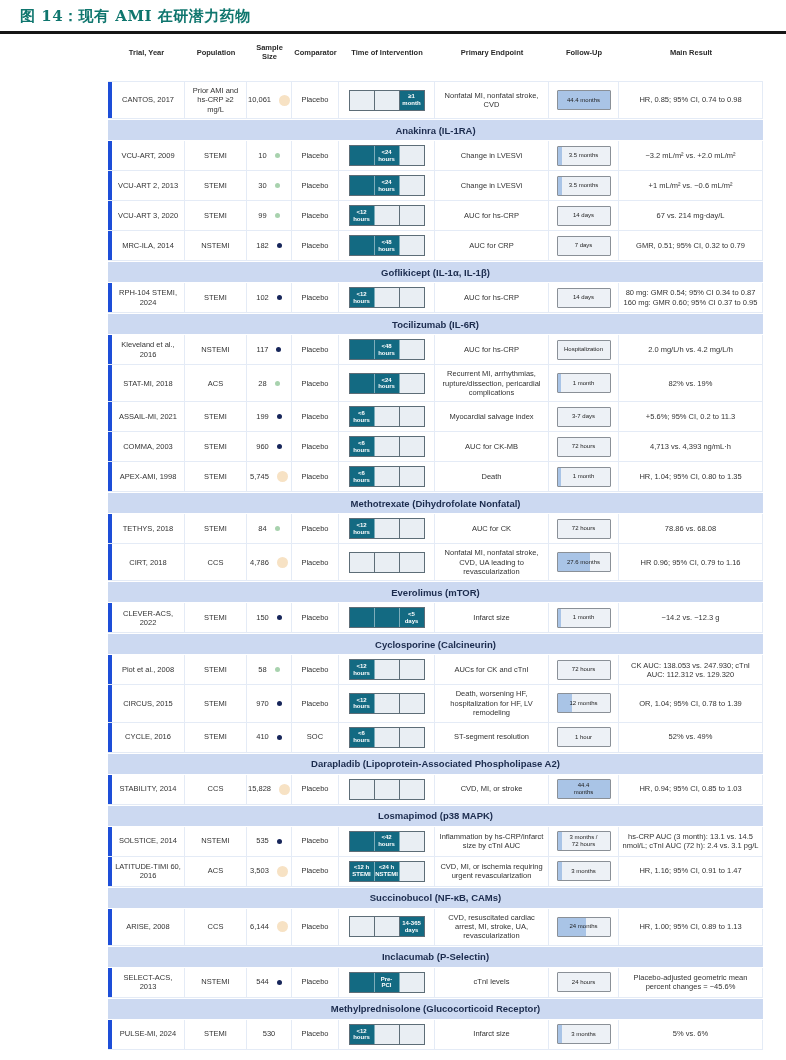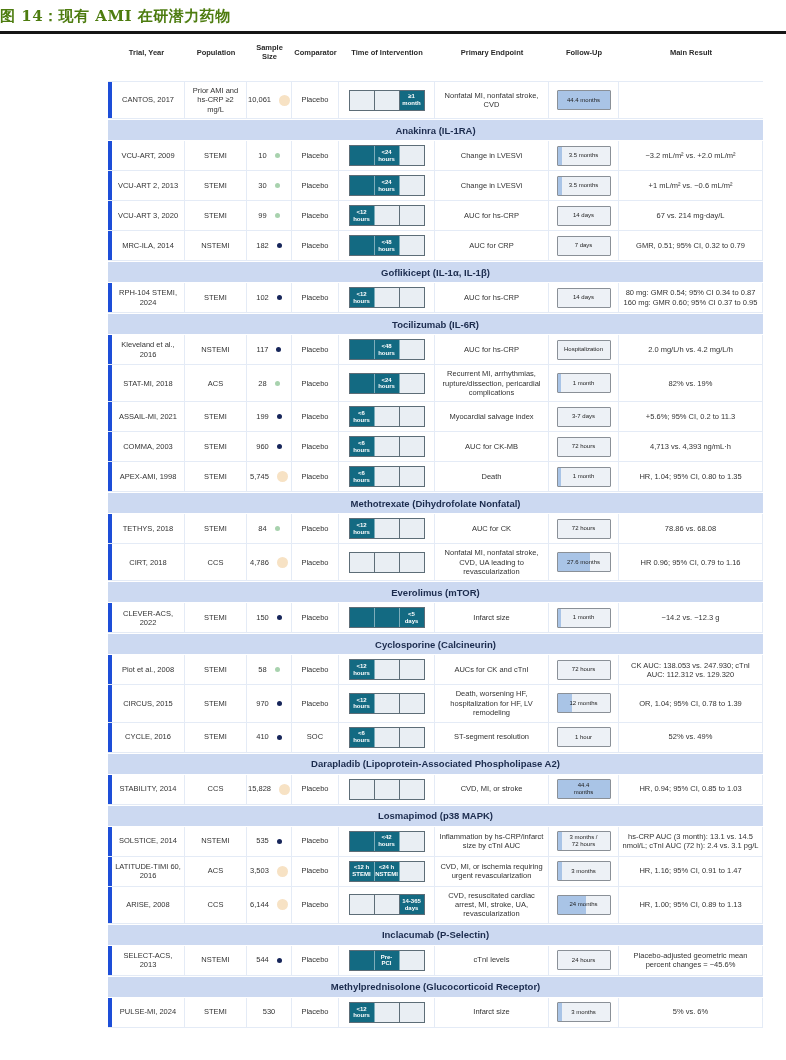--- a/index.html
+++ b/index.html
@@ -1,17 +1,17 @@
 <!DOCTYPE html>
 <html style="--teal: #136a82; --band-bg: #ccd9f1; --band-text: #1b2b4d; --followup-fill: #a9c4e6; --dot-green: #a8d2ae; --dot-navy: #17265a; --dot-cream: #f7e2c4;"><head>
 <meta charset="utf-8">
 <style>
   html,body{margin:0;padding:0;background:#fff;}
   body{width:786px;height:1060px;position:relative;font-family:"Liberation Sans",sans-serif;-webkit-font-smoothing:antialiased;overflow:hidden;}
-  .title{font-family:"DejaVu Serif","Liberation Serif",serif;font-weight:bold;color:#4d7c0f;font-size:15px;padding:7px 0 5px 0;letter-spacing:.5px;}
+  .title{font-family:"DejaVu Serif","Liberation Serif",serif;font-weight:bold;color:#0f766e;font-size:15px;padding:7px 0 5px 20px;letter-spacing:.5px;}
   .rule{height:3px;background:#161616;width:100%;}
   .tablewrap{margin:5px 0 0 108px;width:655px;}
   .thead{display:grid;grid-template-columns:77px 62px 45px 47px 96px 114px 70px 144px;align-items:center;min-height:24px;padding:2px 0 16px 0;}
   .hcell{font-size:7.5px;font-weight:bold;color:#2a2a2a;text-align:center;line-height:1.15;padding:0 2px;}
   .band{background:var(--band-bg,#ccd9f1);color:var(--band-text,#1b2b4d);font-weight:bold;font-size:9.5px;text-align:center;padding:4.5px 0;margin:1px 0;}
   .row{display:grid;grid-template-columns:77px 62px 45px 47px 96px 114px 70px 144px;align-items:stretch;border-bottom:1px solid #e4ebf6;}
   .row:first-of-type{border-top:1px solid #e4ebf6;}
   .c{border-right:1px solid #e4ebf6;display:flex;align-items:center;justify-content:center;font-size:7.5px;color:#333;text-align:center;line-height:1.25;padding:4px 3px;min-height:26px;box-sizing:border-box;}
   .c:first-child{border-left:4px solid #1d4ed8;}
   .pre{white-space:pre-line;}
@@ -62,20 +62,21 @@
               <div class="bar-cell teal">≥1 month</div>
             </div>
           </div>
           <div class="c pre">Nonfatal MI, nonfatal stroke, CVD</div>
           <div class="c">
             <div class="badge">
               <div class="badge-fill" style="width: 100%;"></div>
               <div class="badge-label">44.4 months</div>
             </div>
           </div>
+          <div class="c pre">HR, 0.85; 95% CI, 0.74 to 0.98</div>
         </div>
         <div class="band">Anakinra (IL-1RA)</div>
         <div class="row">
           <div class="c">VCU-ART, 2009</div>
           <div class="c">STEMI</div>
           <div class="c ncell">
             <span>10</span>
             <span class="dot dot-green"></span>
           </div>
           <div class="c">Placebo</div>
@@ -548,20 +549,21 @@
           </div>
           <div class="c pre">CVD, MI, or ischemia requiring urgent revascularization</div>
           <div class="c">
             <div class="badge">
               <div class="badge-fill" style="width: 8%;"></div>
               <div class="badge-label">3 months</div>
             </div>
           </div>
           <div class="c pre">HR, 1.16; 95% CI, 0.91 to 1.47</div>
         </div>
+        <div class="band">Succinobucol (NF-κB, CAMs)</div>
         <div class="row">
           <div class="c">ARISE, 2008</div>
           <div class="c">CCS</div>
           <div class="c ncell">
             <span>6,144</span>
             <span class="dot dot-cream"></span>
           </div>
           <div class="c">Placebo</div>
           <div class="c">
             <div class="bar">

